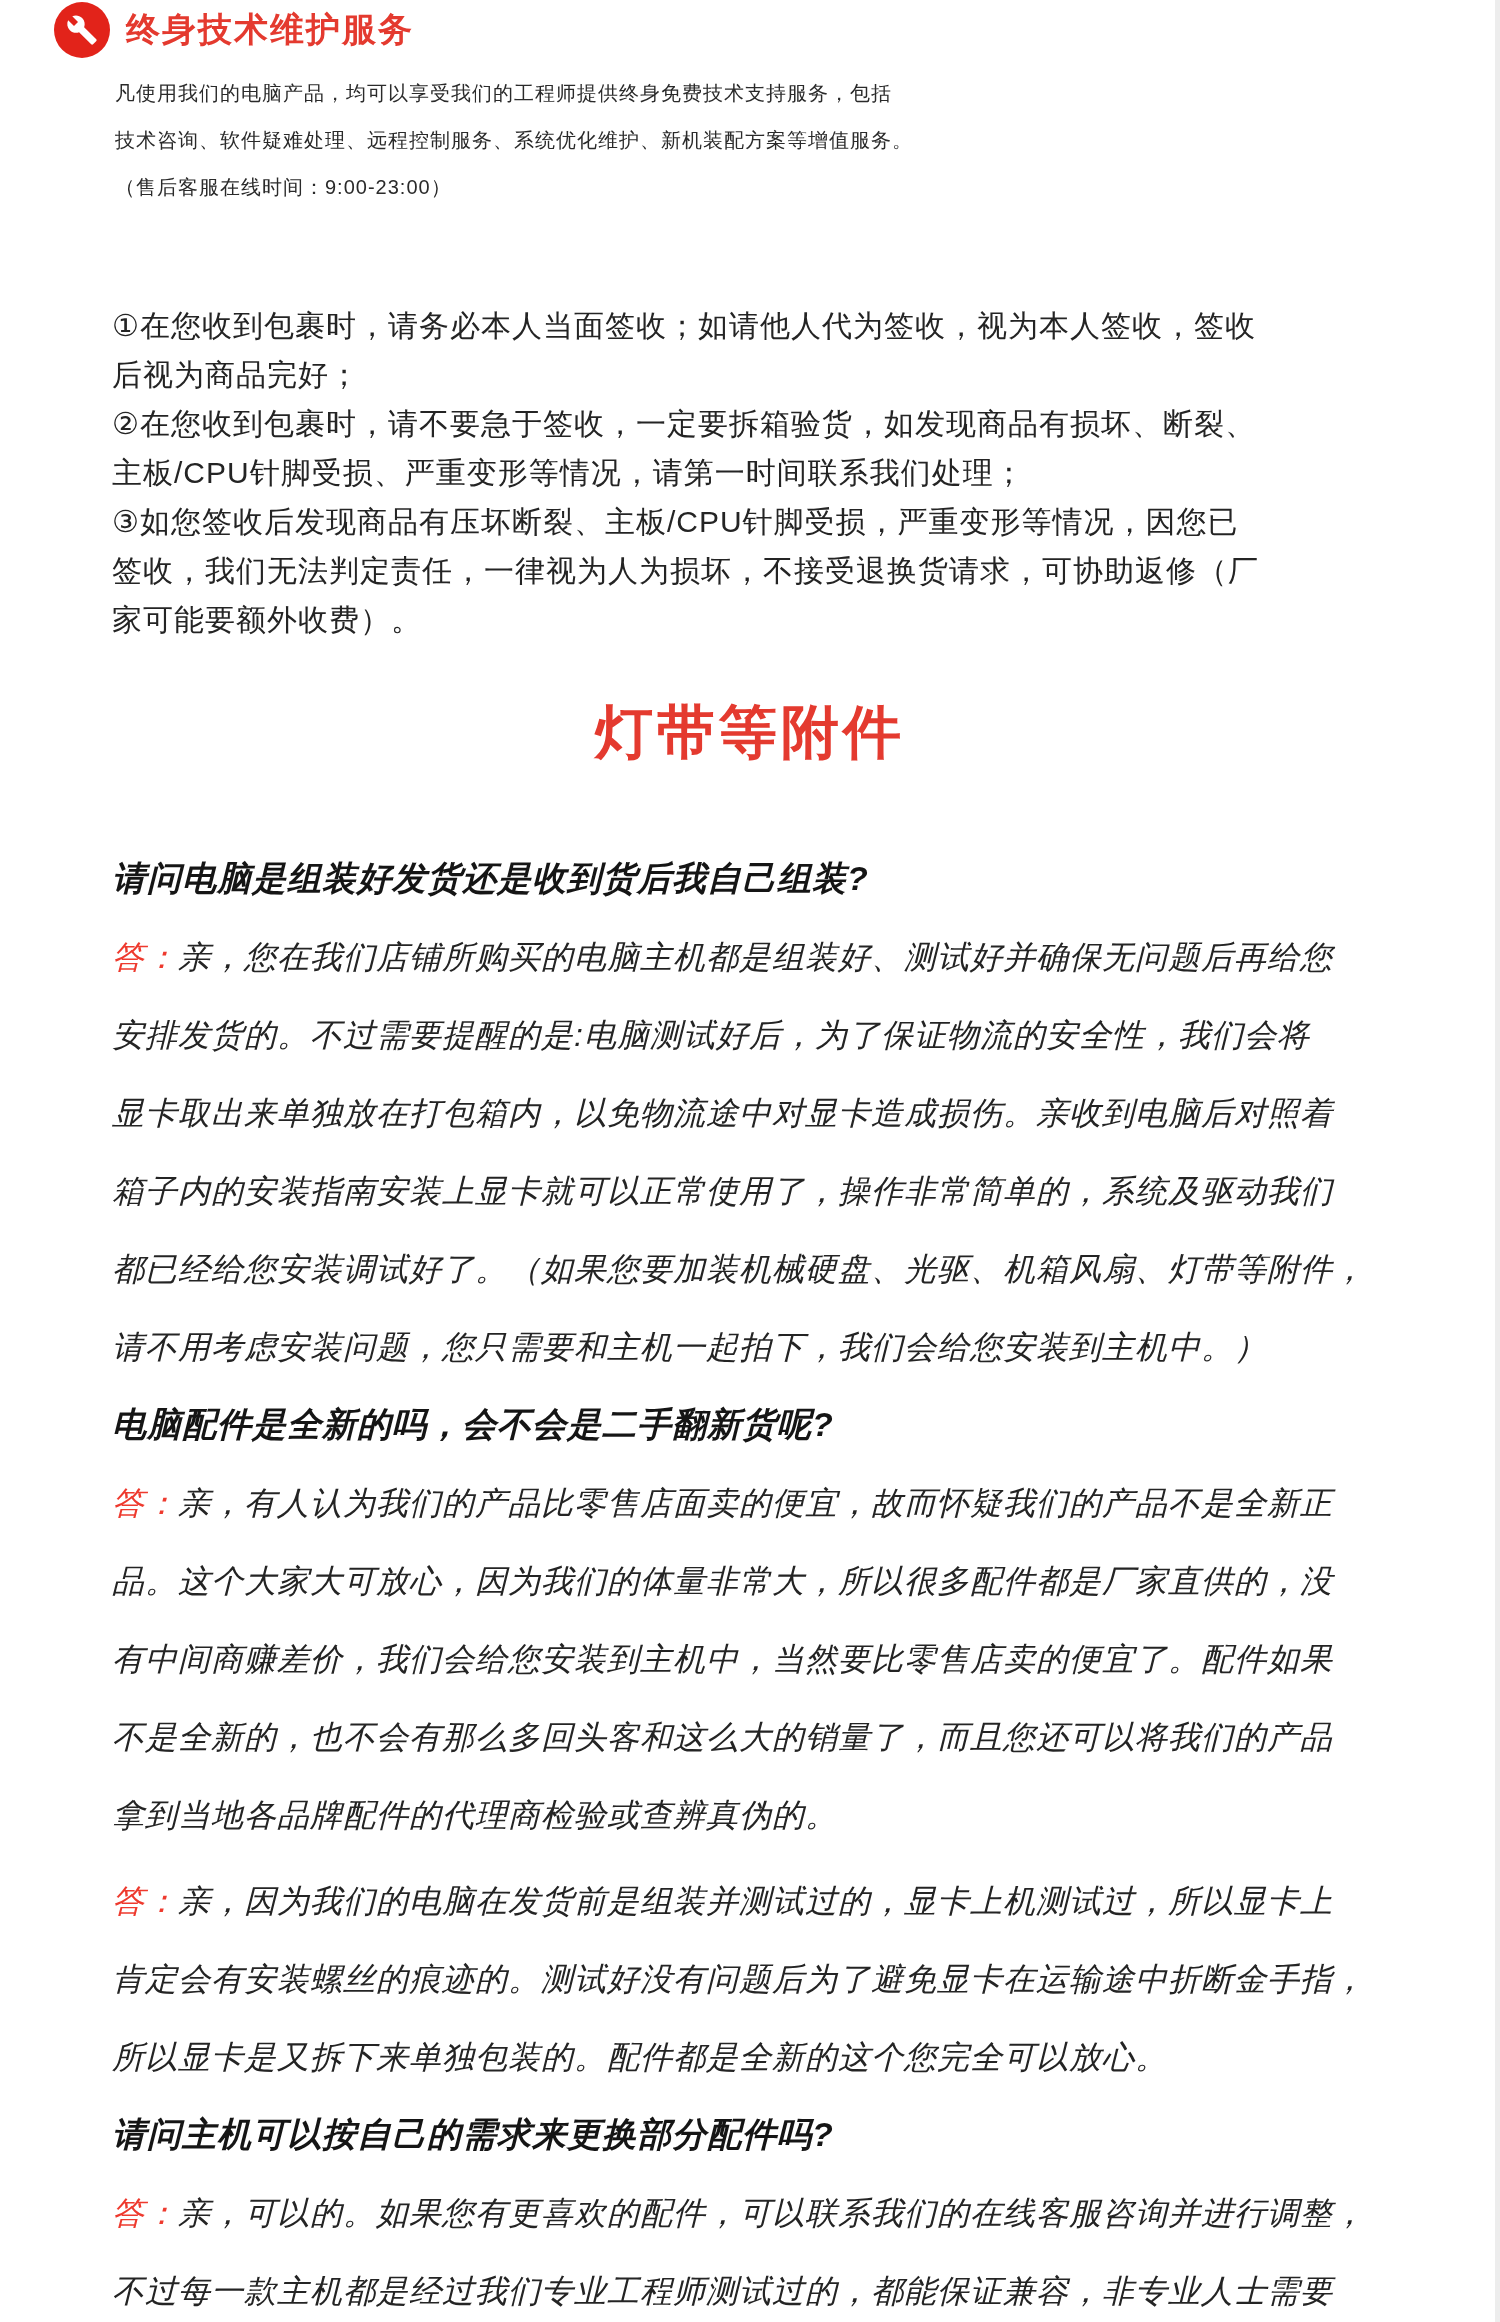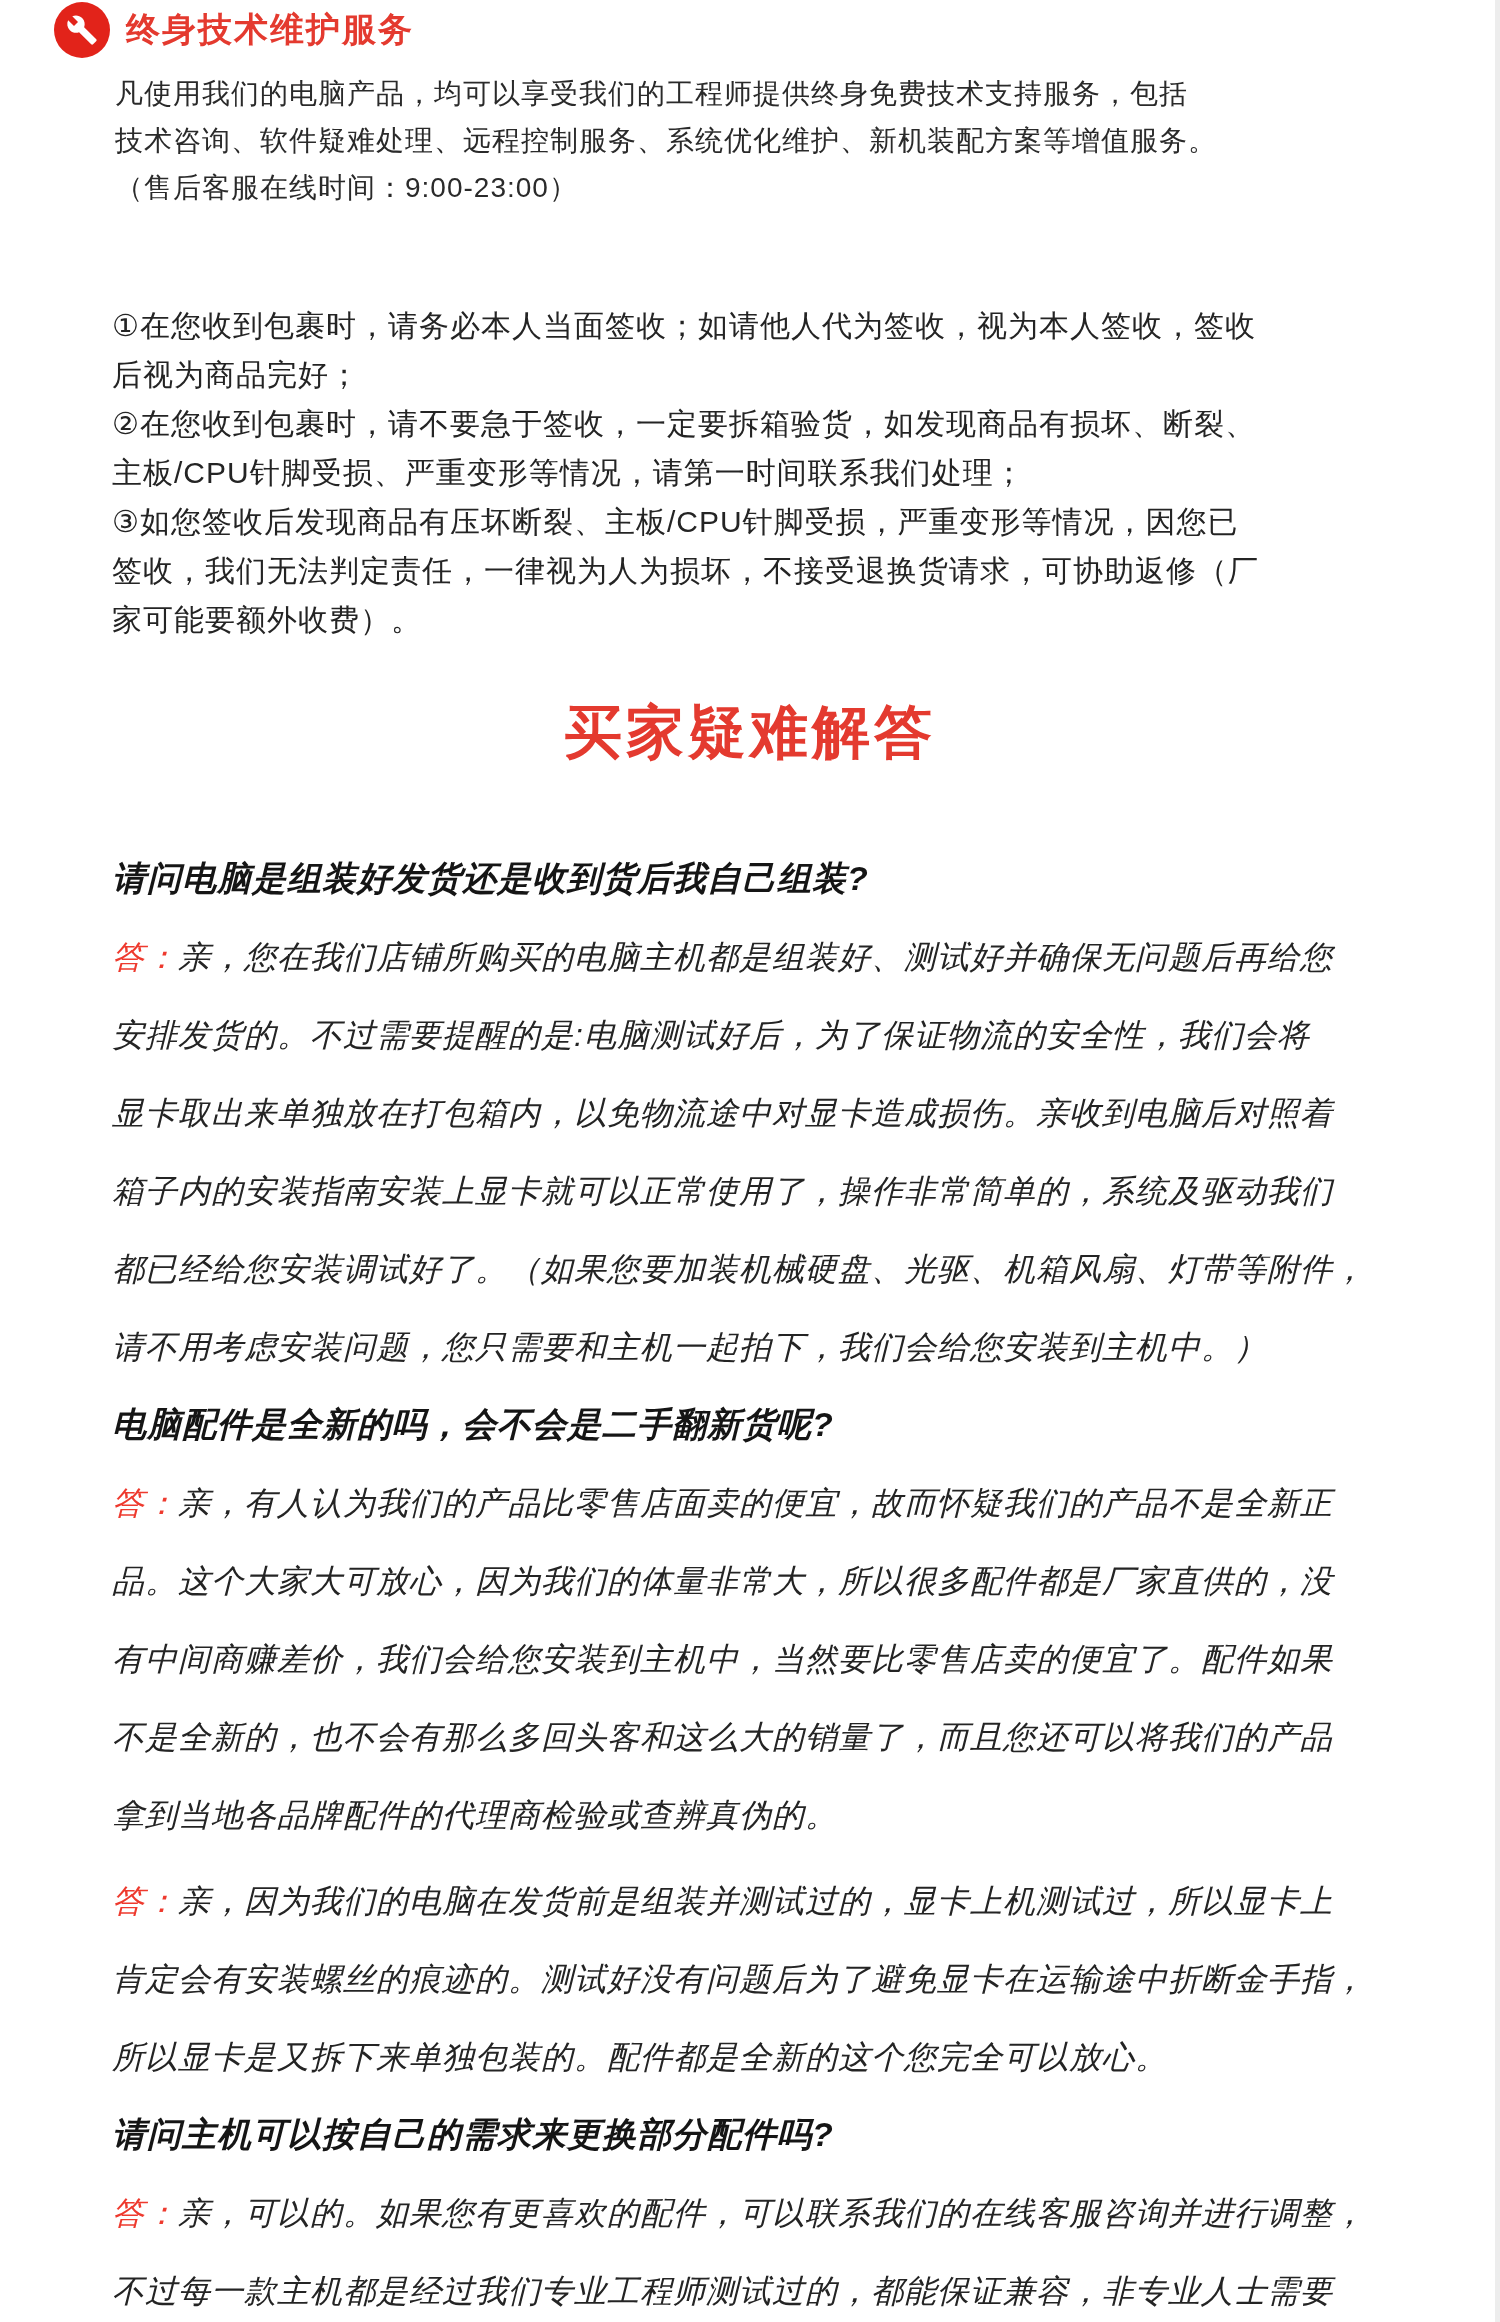--- a/index.html
+++ b/index.html
@@ -17,21 +17,21 @@
   .icon-circle{
     width:56px;height:56px;border-radius:50%;
     background:#e2231a;display:flex;align-items:center;justify-content:center;
     flex:0 0 auto;
   }
   .icon-circle svg{width:32px;height:32px;display:block;}
   .service-title{
     margin:0;font-size:34px;font-weight:bold;color:#e43a2f;letter-spacing:2px;
   }
   .service-body{
-    margin:12px 0 0 115px;font-size:28px;line-height:47px;color:#2a2a2a;
+    margin:12px 0 0 115px;font-size:20px;line-height:47px;color:#2a2a2a;
     white-space:pre;letter-spacing:1px;
   }
   
   .big-heading{
     margin:0;text-align:center;font-size:58px;line-height:72px;
     font-weight:bold;color:#e43a2f;letter-spacing:4px;
   }
   .heading-sign{margin-top:100px;}
   .heading-faq{margin-top:52px;}
   
@@ -76,21 +76,21 @@
 
 
   <p class="sign-body">①在您收到包裹时，请务必本人当面签收；如请他人代为签收，视为本人签收，签收
 后视为商品完好；
 ②在您收到包裹时，请不要急于签收，一定要拆箱验货，如发现商品有损坏、断裂、
 主板/CPU针脚受损、严重变形等情况，请第一时间联系我们处理；
 ③如您签收后发现商品有压坏断裂、主板/CPU针脚受损，严重变形等情况，因您已
 签收，我们无法判定责任，一律视为人为损坏，不接受退换货请求，可协助返修（厂
 家可能要额外收费）。</p>
 
-  <h1 class="big-heading heading-faq">买家疑难解答</h1>
+  <h1 class="big-heading heading-faq">灯带等附件</h1>
 
   <div class="faq">
 
     <div class="faq-item">
       <h3 class="question">请问电脑是组装好发货还是收到货后我自己组装?</h3>
       <p class="answer"><span class="alabel">答：</span><span>亲，您在我们店铺所购买的电脑主机都是组装好、测试好并确保无问题后再给您
 安排发货的。不过需要提醒的是:电脑测试好后，为了保证物流的安全性，我们会将
 显卡取出来单独放在打包箱内，以免物流途中对显卡造成损伤。亲收到电脑后对照着
 箱子内的安装指南安装上显卡就可以正常使用了，操作非常简单的，系统及驱动我们
 都已经给您安装调试好了。（如果您要加装机械硬盘、光驱、机箱风扇、灯带等附件，

